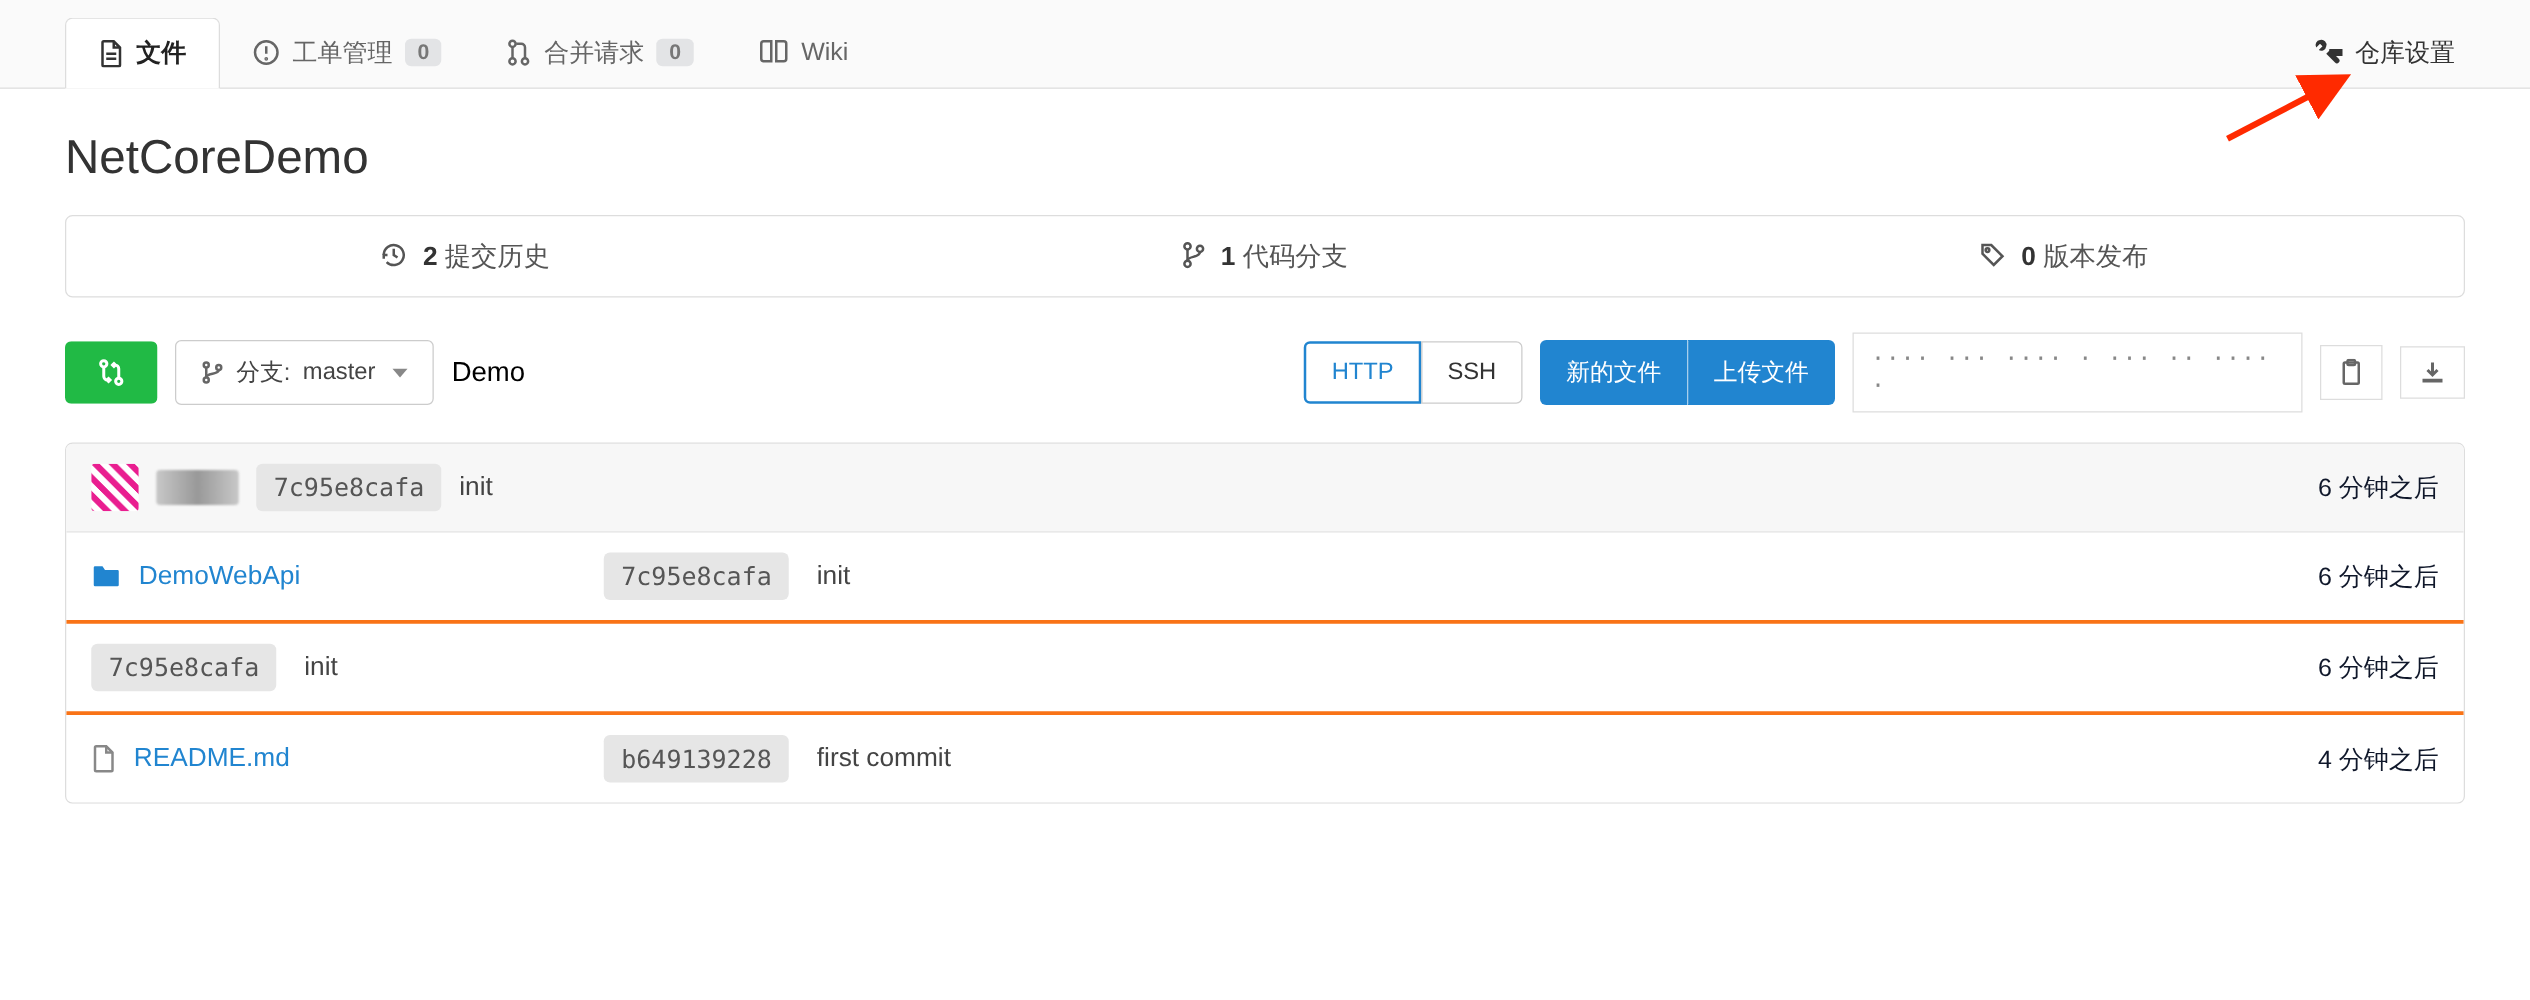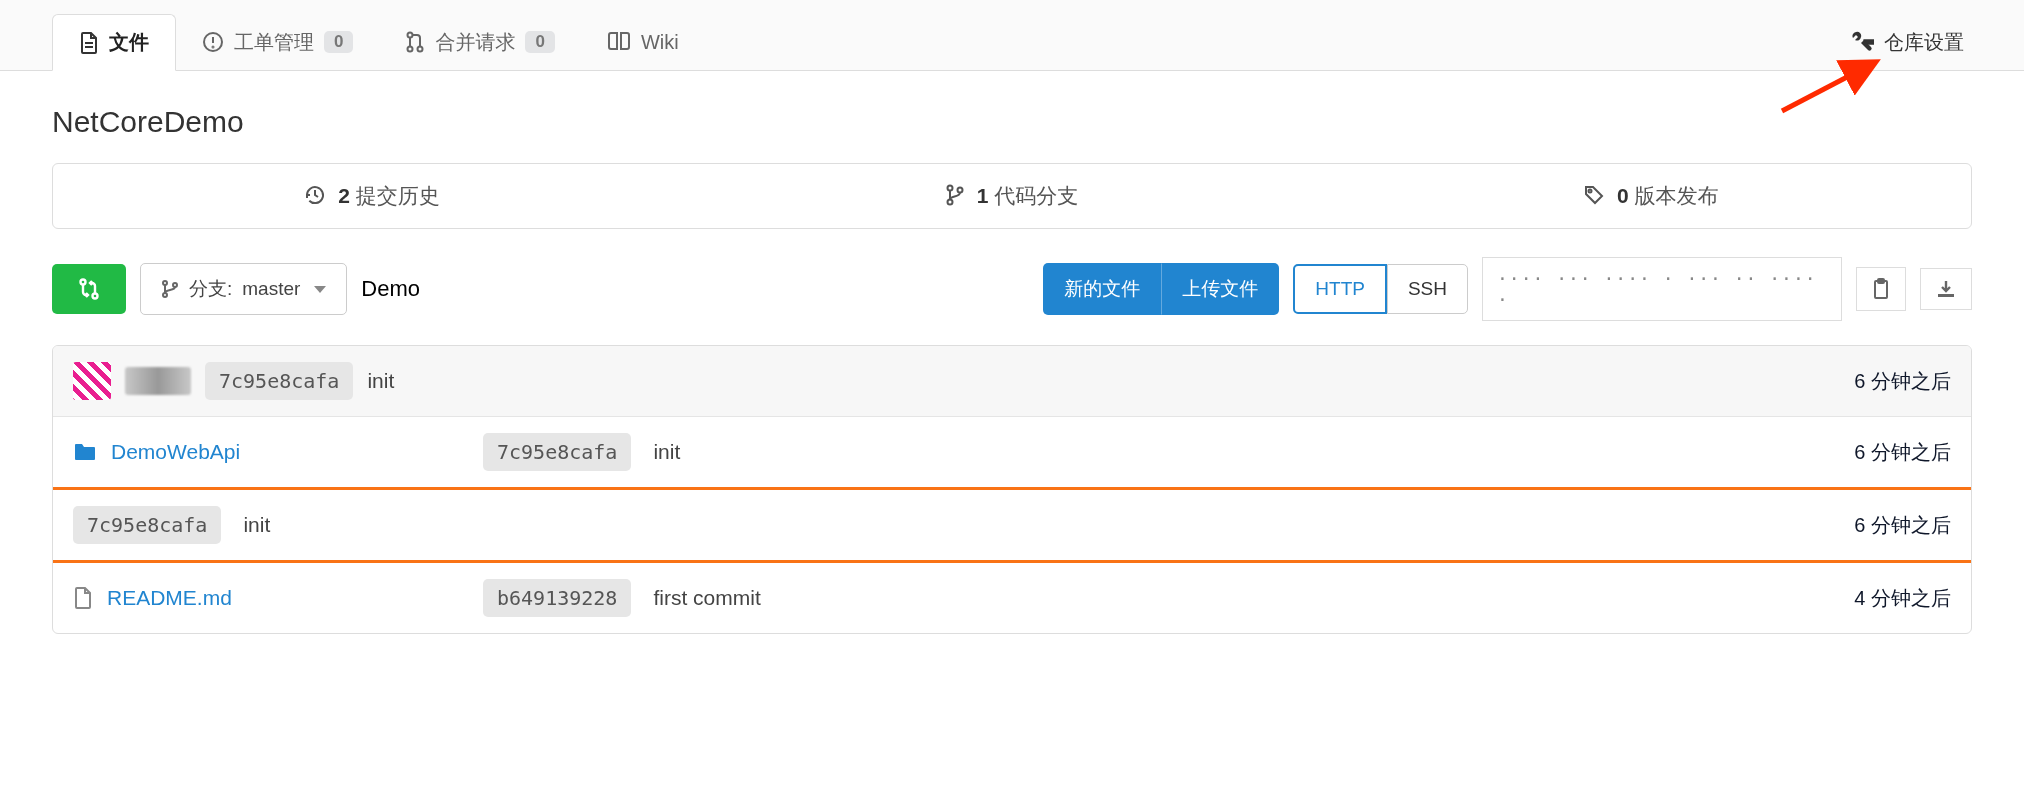--- a/index.html
+++ b/index.html
@@ -12,21 +12,21 @@
 .tab { display: flex; align-items: center; gap: 10px; padding: 14px 26px; color: #666; cursor: pointer; font-size: 20px; }
 .tab.active { background: #fff; border: 1px solid #ddd; border-bottom-color: #fff; border-radius: 6px 6px 0 0; color: #222; font-weight: 700; margin-bottom: -1px; }
 .tab .badge { background: #e3e4e6; color: #777; padding: 1px 10px; border-radius: 5px; font-size: 17px; font-weight: 600; }
 .tabs-spacer { flex: 1; }
 .settings-link { display: flex; align-items: center; gap: 10px; color: #333; padding: 14px 8px 14px 26px; font-size: 20px; cursor: pointer; }
 
 
 .arrow-annotation { position: absolute; width: 110px; height: 60px; pointer-events: none; }
 
 
-.repo-title { font-size: 30px; font-weight: 400; padding: 34px 0 24px; color: #333; }
+.repo-title { font-size: 38px; font-weight: 400; padding: 34px 0 24px; color: #333; }
 
 
 .stats-bar { display: flex; border: 1px solid #ddd; border-radius: 6px; }
 .stat { flex: 1; text-align: center; padding: 18px 0; font-size: 21px; color: #555; border-right: 1px solid transparent; cursor: pointer; }
 .stat strong { font-weight: 700; color: #333; }
 
 
 .toolbar { display: flex; align-items: center; gap: 14px; margin: 28px 0 24px; }
 .btn { display: inline-flex; align-items: center; justify-content: center; padding: 12px 20px; border-radius: 5px; font-size: 19px; cursor: pointer; border: 1px solid transparent; }
 .btn-green { background: #21ba45; color: #fff; padding: 12px 24px; }
@@ -177,27 +177,27 @@
           <circle cx="14" cy="6" r="2"></circle>
           <path d="M4 6v8"></path>
           <path d="M14 8c0 4-10 2-10 6"></path>
         </svg>
       <span>分支:</span>
       <span>master</span>
       <span class="caret-down"></span>
     </div>
     <a class="breadcrumb-link">Demo</a>
     <div class="toolbar-spacer"></div>
+    <div class="btn-group proto-group">
+      <div class="btn active">HTTP</div>
+      <div class="btn">SSH</div>
+    </div>
     <div class="btn-group">
       <div class="btn btn-blue">新的文件</div>
       <div class="btn btn-blue">上传文件</div>
-    </div>
-    <div class="btn-group proto-group">
-      <div class="btn active">HTTP</div>
-      <div class="btn">SSH</div>
     </div>
     <div class="clone-url">···· ··· ···· · ··· ·· ···· ·</div>
     <div class="icon-btn">
       <svg width="20" height="22" viewBox="0 0 20 22" fill="none" stroke="#666" stroke-width="2">
           <rect x="4" y="3" width="12" height="17" rx="1"></rect>
           <rect x="7" y="1" width="6" height="4" rx="1"></rect>
         </svg>
     </div>
     <div class="icon-btn">
       <svg width="22" height="20" viewBox="0 0 22 20" fill="#666">

